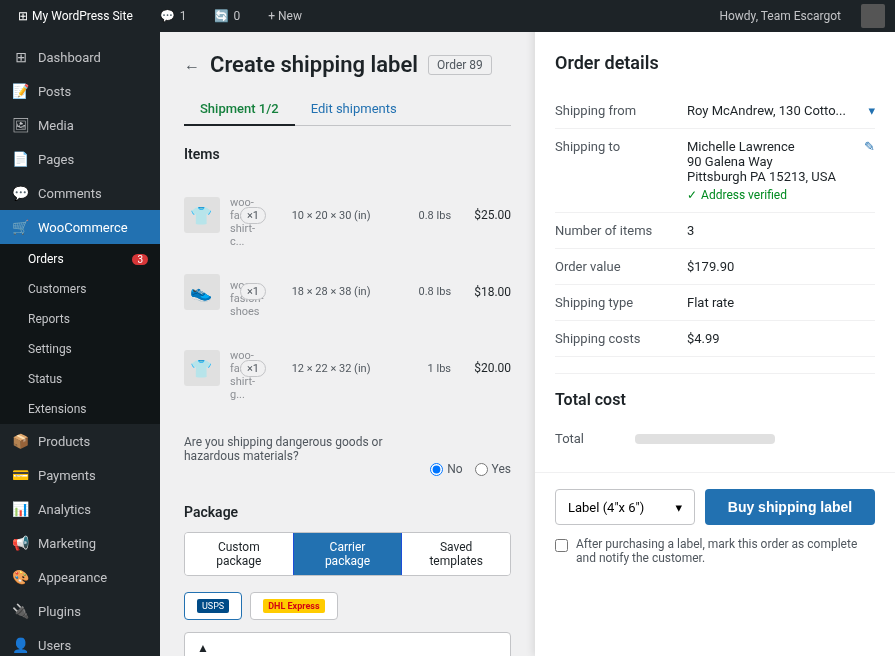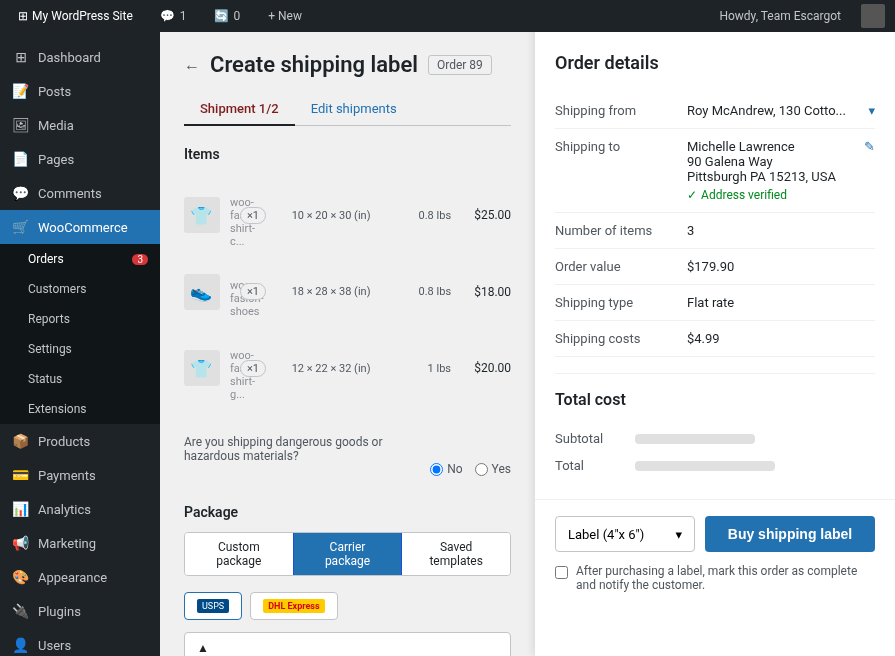--- a/index.html
+++ b/index.html
@@ -38,21 +38,21 @@
 
     
     .page-header { display: flex; align-items: center; gap: 10px; margin-bottom: 16px; }
     .back-btn { background: none; border: none; cursor: pointer; color: #50575e; font-size: 16px; }
     .page-title { font-size: 22px; font-weight: 600; color: #1d2327; }
     .order-badge { background: #f0f0f1; border: 1px solid #c3c4c7; border-radius: 3px; padding: 2px 8px; font-size: 12px; color: #50575e; }
 
     
     .tabs { display: flex; gap: 0; border-bottom: 1px solid #c3c4c7; margin-bottom: 20px; }
     .tab { padding: 8px 16px; cursor: pointer; font-size: 13px; color: #50575e; border-bottom: 2px solid transparent; margin-bottom: -1px; }
-    .tab.active { color: #7f1d1d; border-bottom-color: #1d2327; font-weight: 500; }
+    .tab.active { color: #15803d; border-bottom-color: #1d2327; font-weight: 500; }
     .tab-link { color: #2271b1; padding: 8px 16px; cursor: pointer; font-size: 13px; }
 
     
     .section-title { font-size: 14px; font-weight: 600; color: #1d2327; margin-bottom: 12px; }
 
     
     .item-row { display: flex; align-items: center; gap: 10px; padding: 8px 0; border-bottom: 1px solid #f0f0f1; }
     .item-thumb { width: 36px; height: 36px; background: #e0e0e0; border-radius: 3px; flex-shrink: 0; overflow: hidden; display: flex; align-items: center; justify-content: center; font-size: 18px; }
     .item-info { flex: 1; min-width: 0; }
     .item-name { font-size: 12px; color: #1d2327; white-space: nowrap; overflow: hidden; text-overflow: ellipsis; }
@@ -365,24 +365,20 @@
     <div class="detail-row">
       <span class="detail-label">Shipping costs</span>
       <span class="detail-value">$4.99</span>
     </div>
 
     <hr class="divider">
 
     <div class="total-section">
       <div class="total-title">Total cost</div>
       <div class="total-row">
-        <span class="total-label">Subtotal</span>
-        <div class="loading-bar long"></div>
-      </div>
-      <div class="total-row">
         <span class="total-label">Total</span>
         <div class="loading-bar" style="width:140px;flex:none;"></div>
       </div>
     </div>
   </div>
 
   <div class="panel-footer">
     <div class="label-row">
       <div class="label-select">
         <span>Label (4"x 6")</span>

